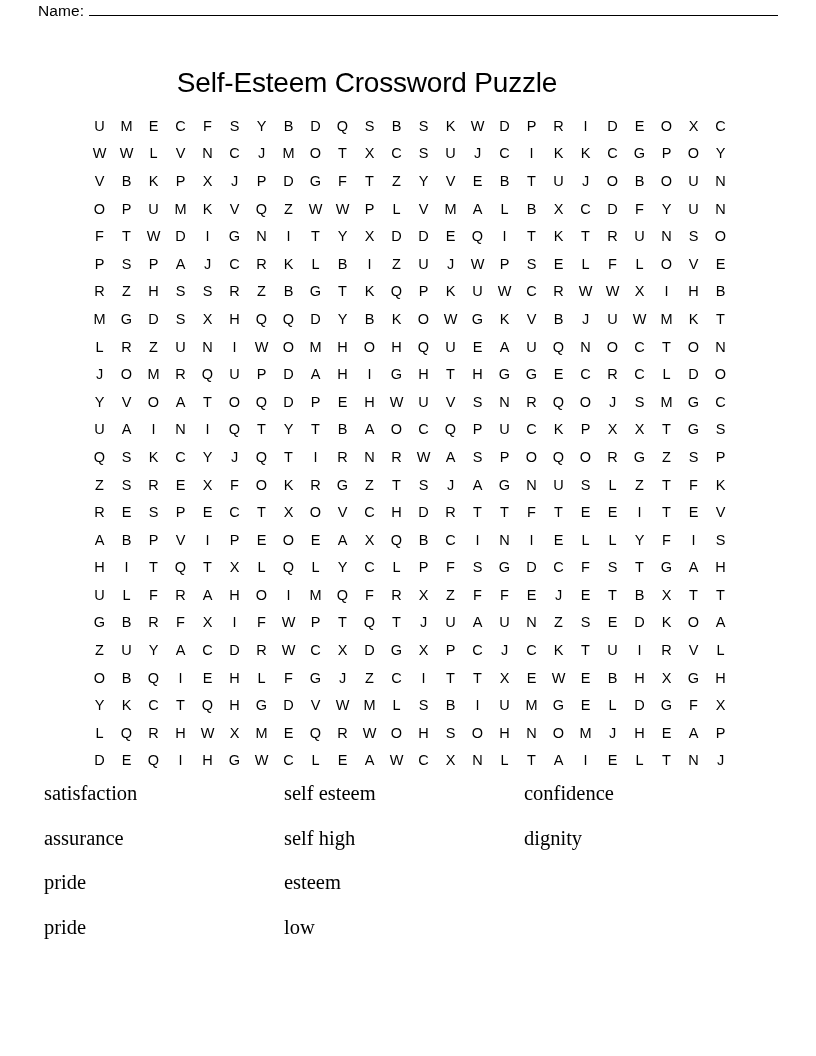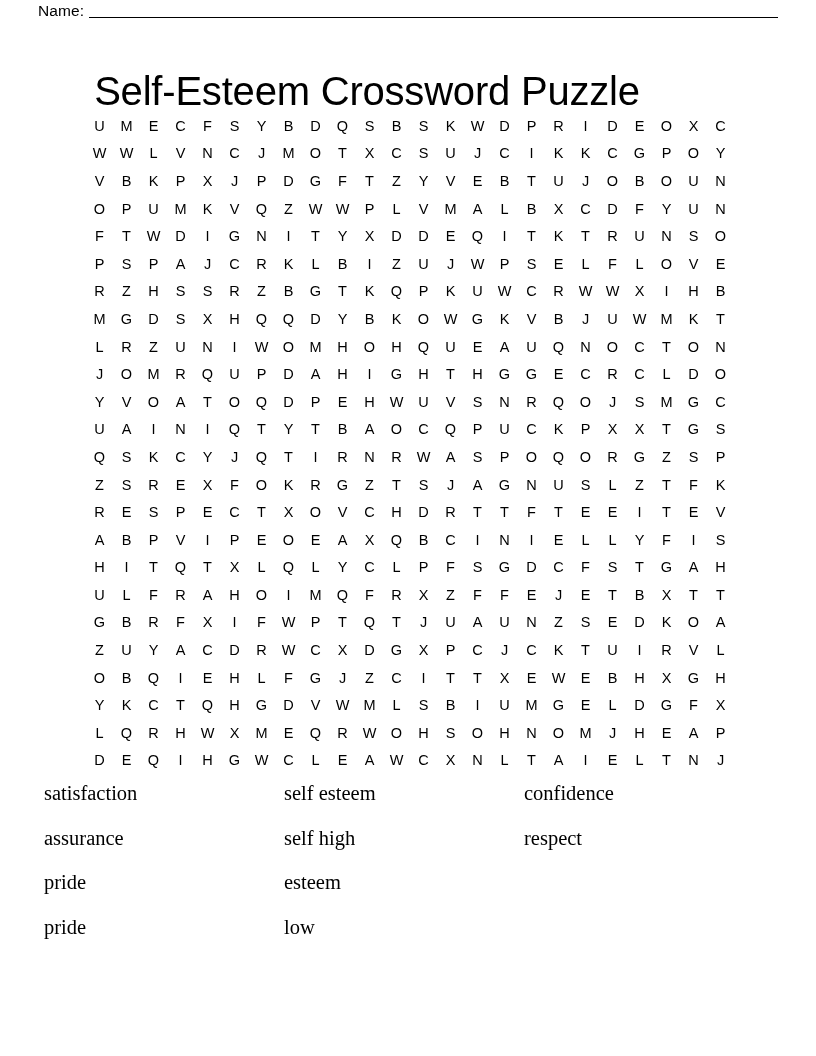--- a/index.html
+++ b/index.html
@@ -17,21 +17,21 @@
     overflow: hidden;
   }
 
   
   #name-row {
     position: absolute;
     left: 38px;
     top: 2px;
     width: 740px;
     display: flex;
-    align-items: center;
+    align-items: flex-start;
   }
   #name-label {
     font-size: 15.5px;
     line-height: 18px;
     white-space: nowrap;
     letter-spacing: 0.1px;
   }
   #name-rule {
     flex: 1 1 auto;
     margin-left: 5px;
@@ -39,21 +39,21 @@
     height: 13px;
   }
 
   
   #puzzle-title {
     position: absolute;
     left: 0;
     top: 38px;
     width: 734px;
     text-align: center;
-    font-size: 40px;
+    font-size: 28px;
     line-height: 52px;
     font-weight: normal;
     letter-spacing: -0.2px;
     white-space: nowrap;
   }
 
   
   #letter-grid {
     position: absolute;
     left: 86px;
@@ -734,21 +734,21 @@
 
 <div id="word-list">
     <div class="word-row">
       <span class="word-cell">satisfaction</span>
       <span class="word-cell">self esteem</span>
       <span class="word-cell">confidence</span>
     </div>
     <div class="word-row">
       <span class="word-cell">assurance</span>
       <span class="word-cell">self high</span>
-      <span class="word-cell">respect</span>
+      <span class="word-cell">dignity</span>
     </div>
     <div class="word-row">
       <span class="word-cell">pride</span>
       <span class="word-cell">esteem</span>
     </div>
     <div class="word-row">
       <span class="word-cell">pride</span>
       <span class="word-cell">low</span>
     </div>
   </div>

